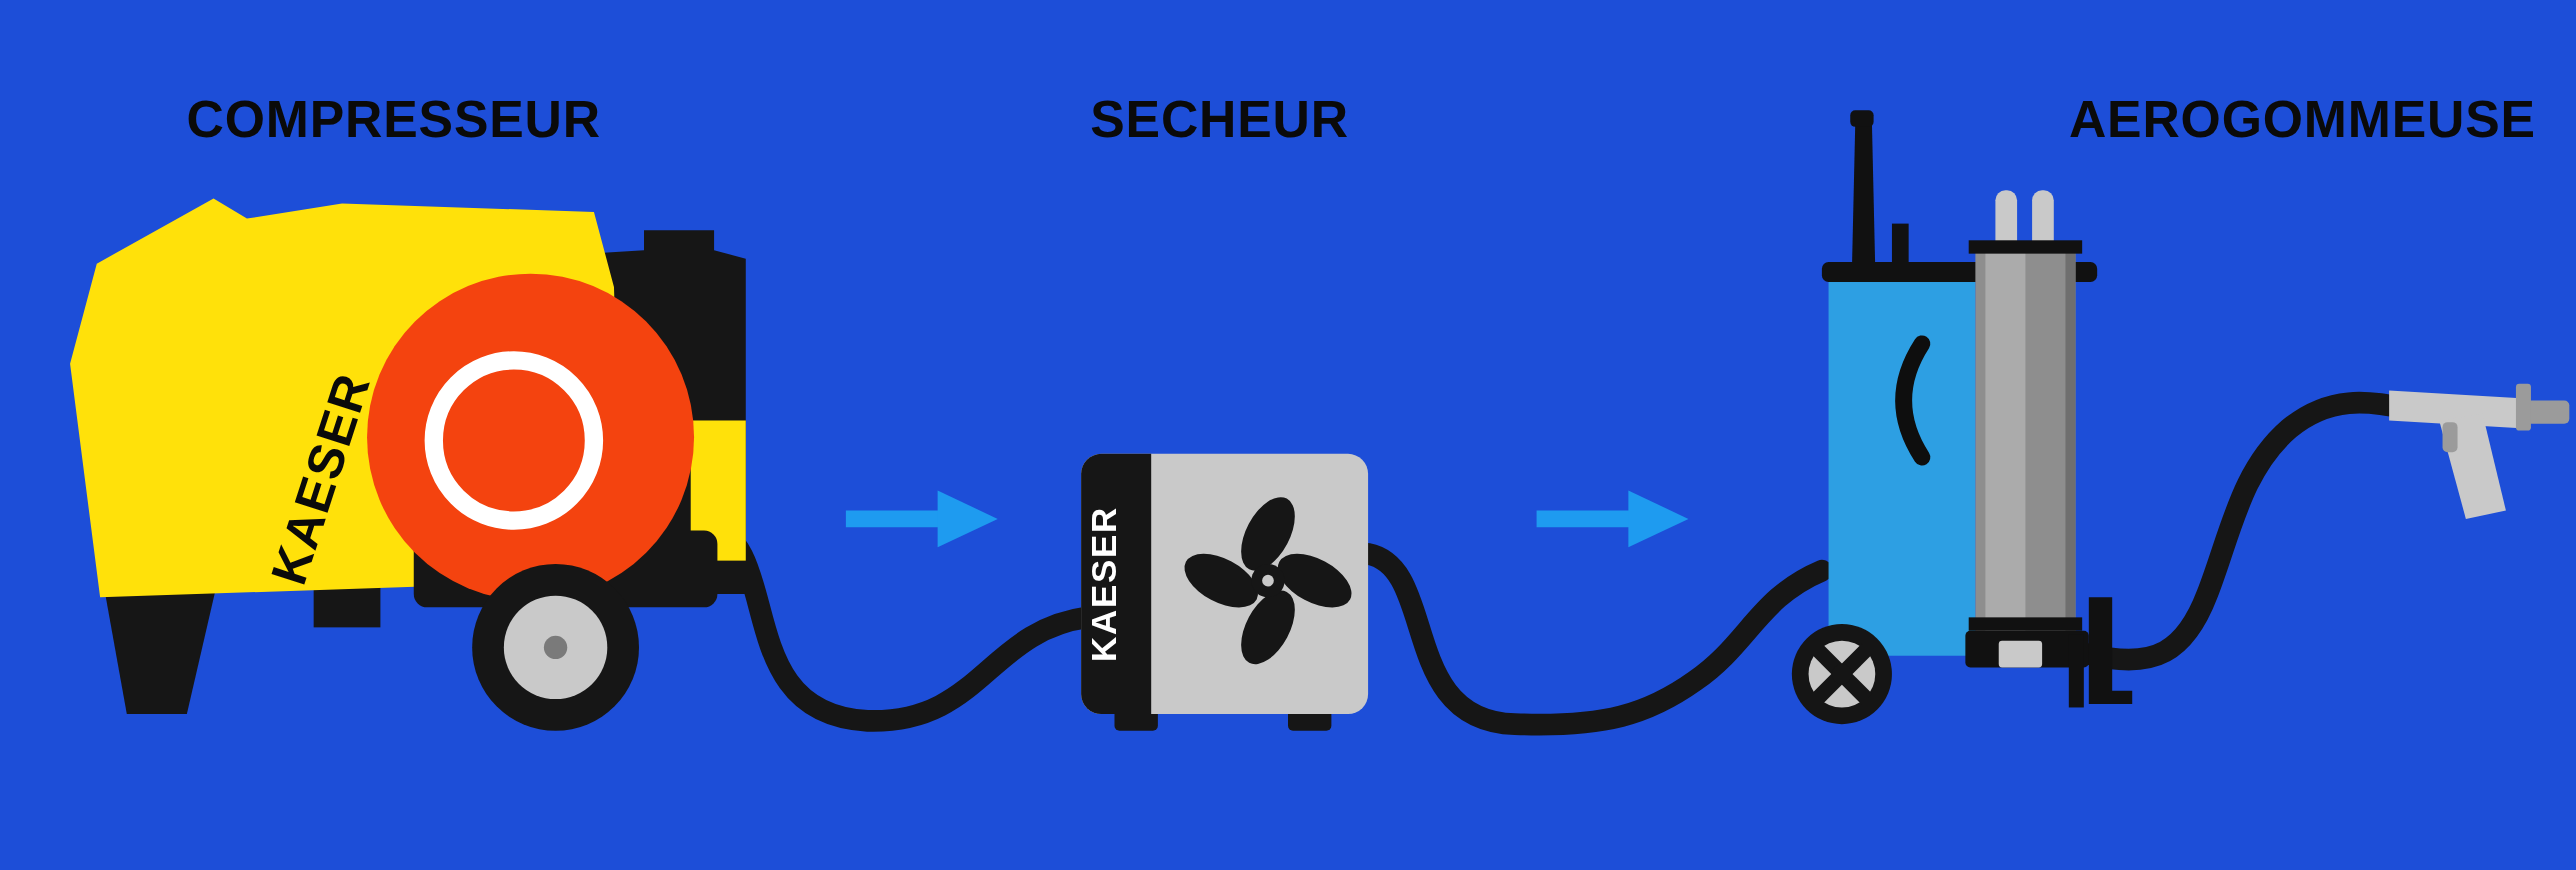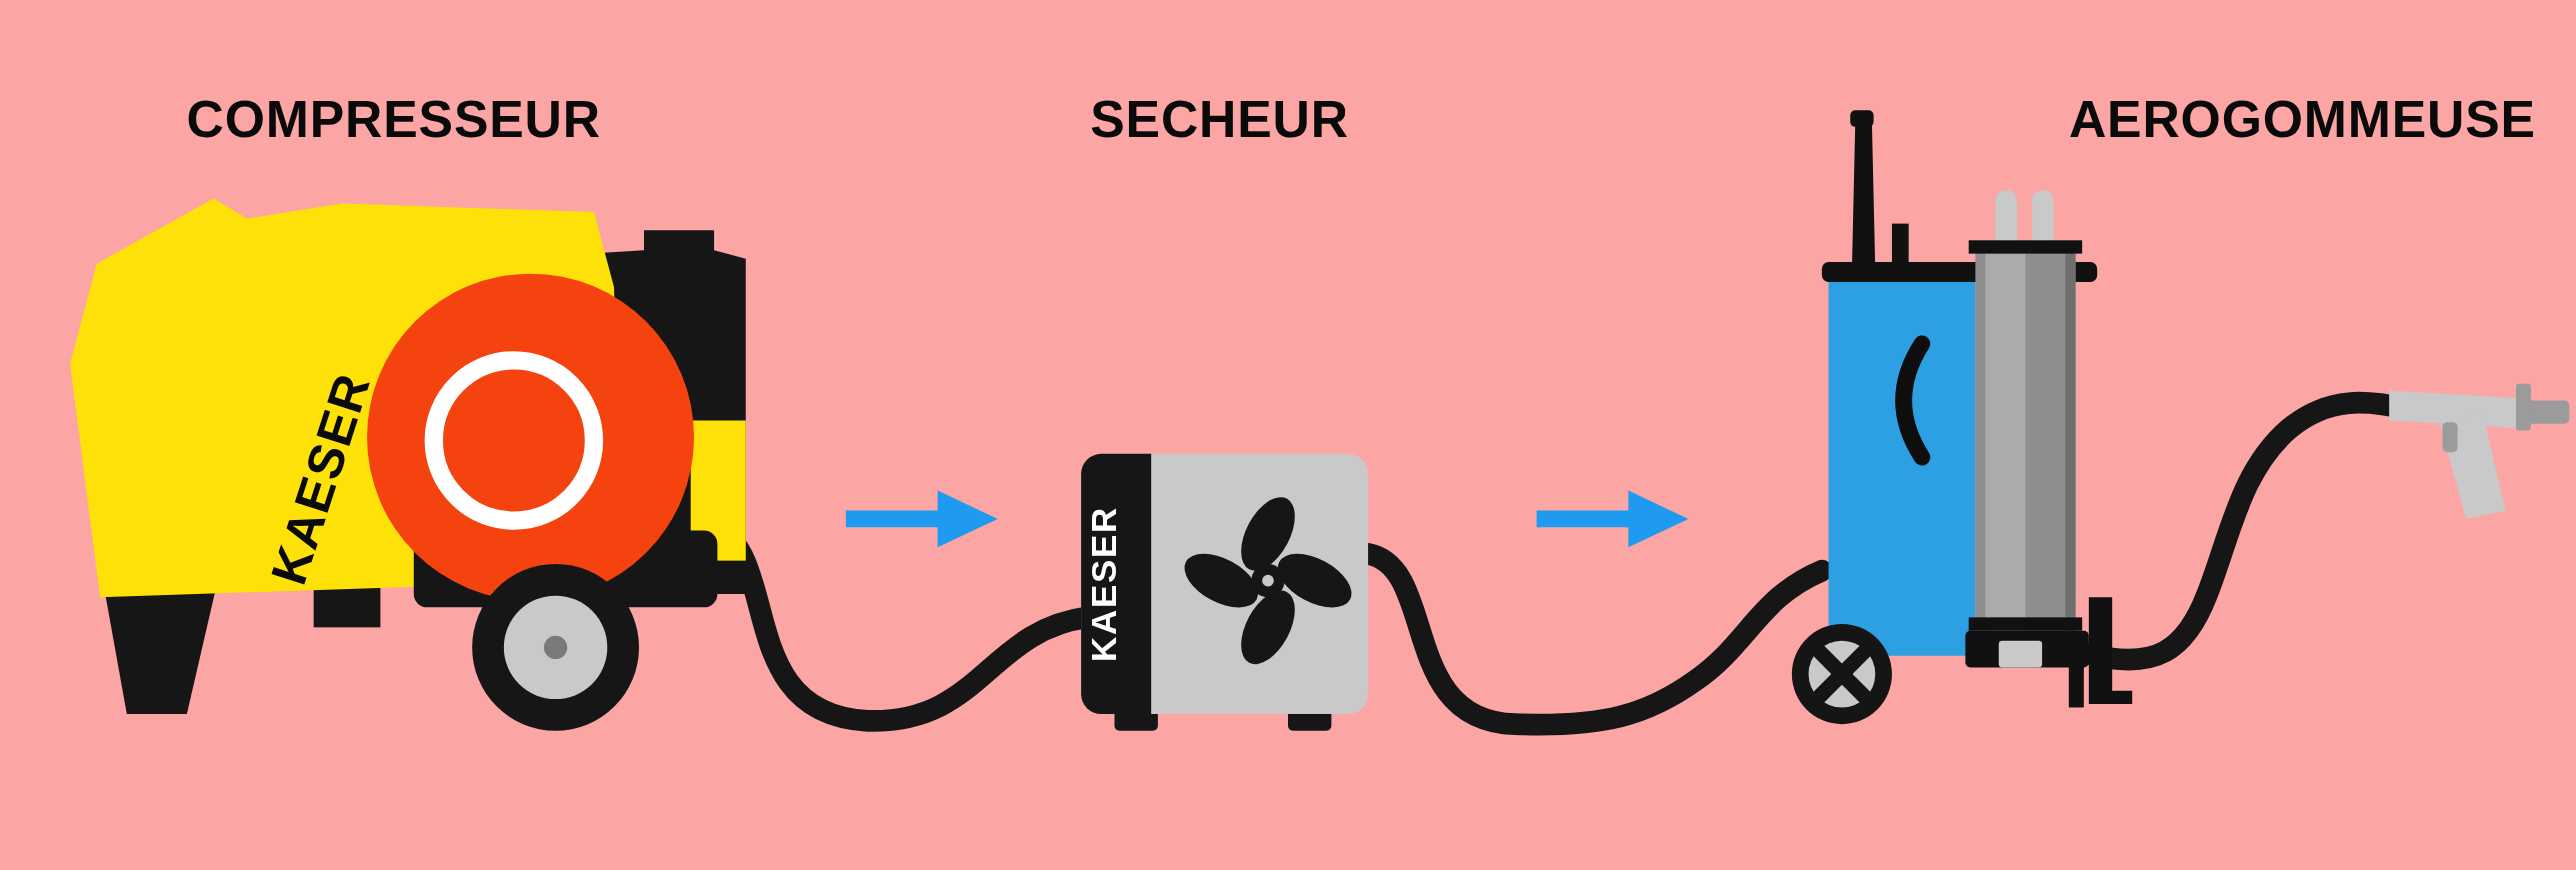--- a/index.html
+++ b/index.html
@@ -1,17 +1,17 @@
 <!DOCTYPE html>
 <html style="font-size:13.3px"><head>
 <meta charset="utf-8">
 <style>
   html,body{margin:0;padding:0;background:#ffffff;}
   .stage{
-    width:2576px;height:871px;background:#fca5a5;overflow:hidden;
+    width:2576px;height:871px;background:#1d4ed8;overflow:hidden;
     font-family:"Liberation Sans", sans-serif;
   }
   svg{display:block;}
   text{font-family:"Liberation Sans", sans-serif;}
   .title-label{font-weight:bold;font-size:31px;letter-spacing:0.5px;fill:#0a0a0a;}
   .brand-text{font-weight:bold;letter-spacing:1px;}
 </style>
 </head>
 <body>
 

